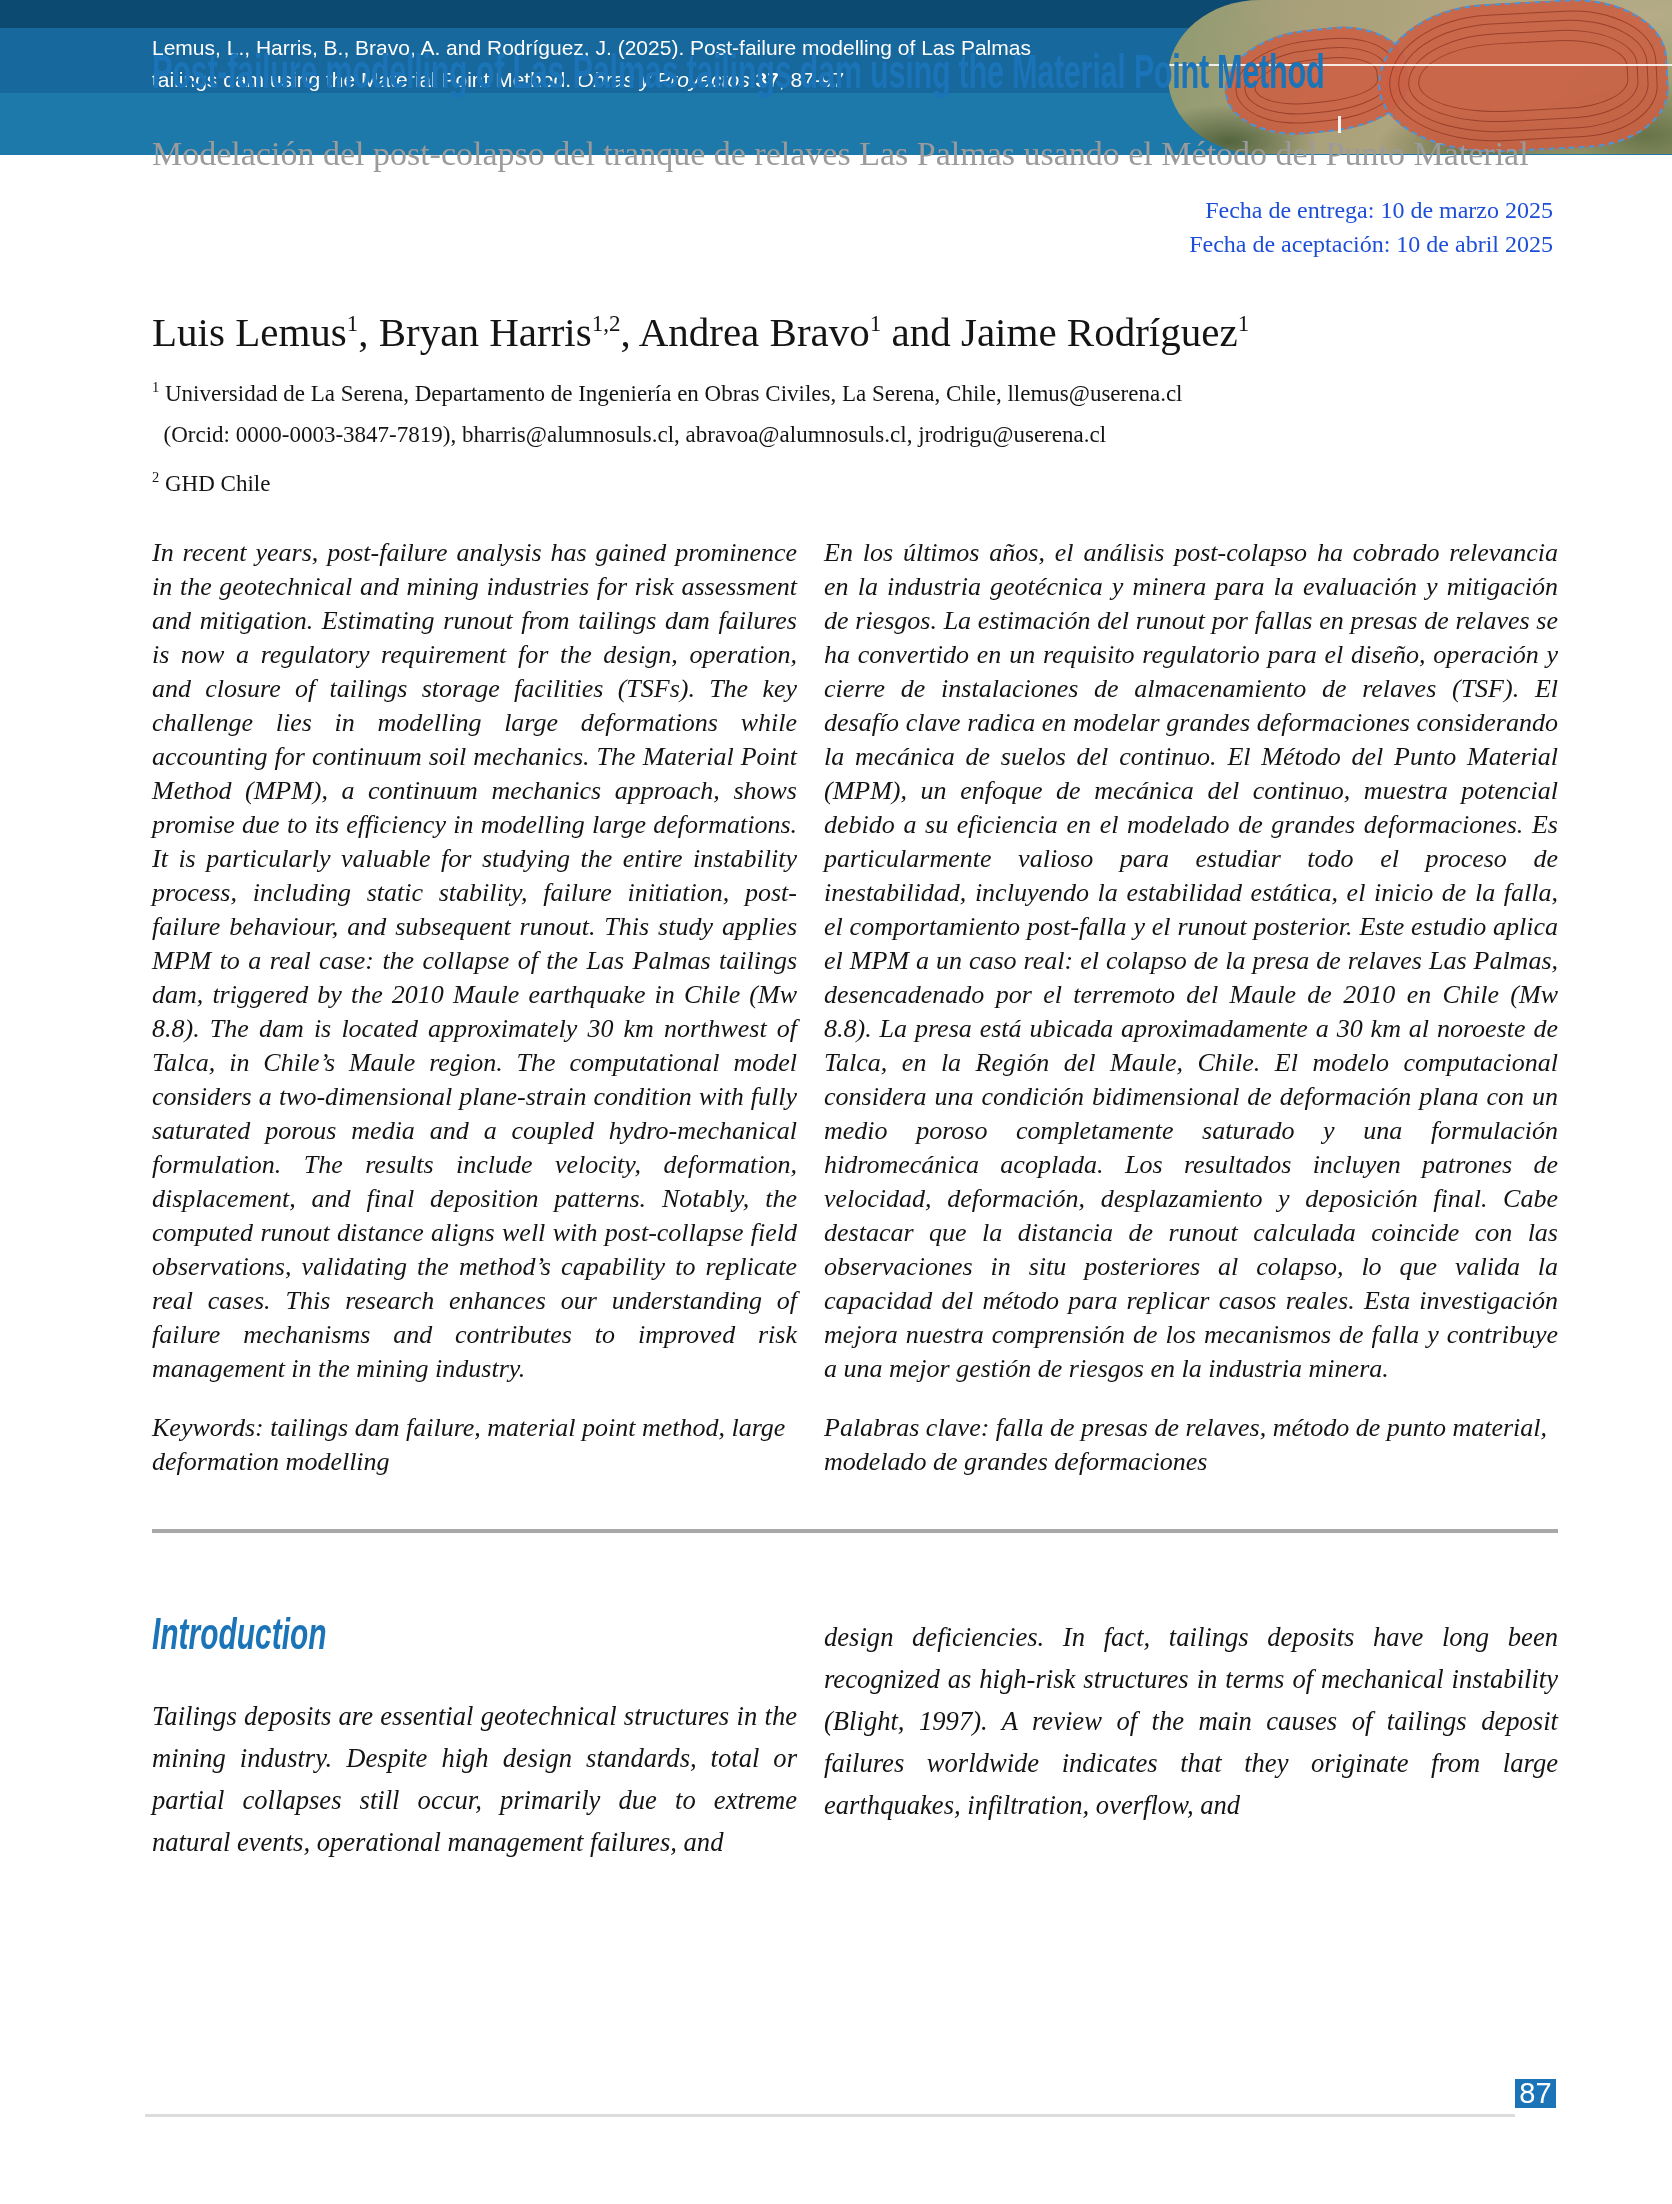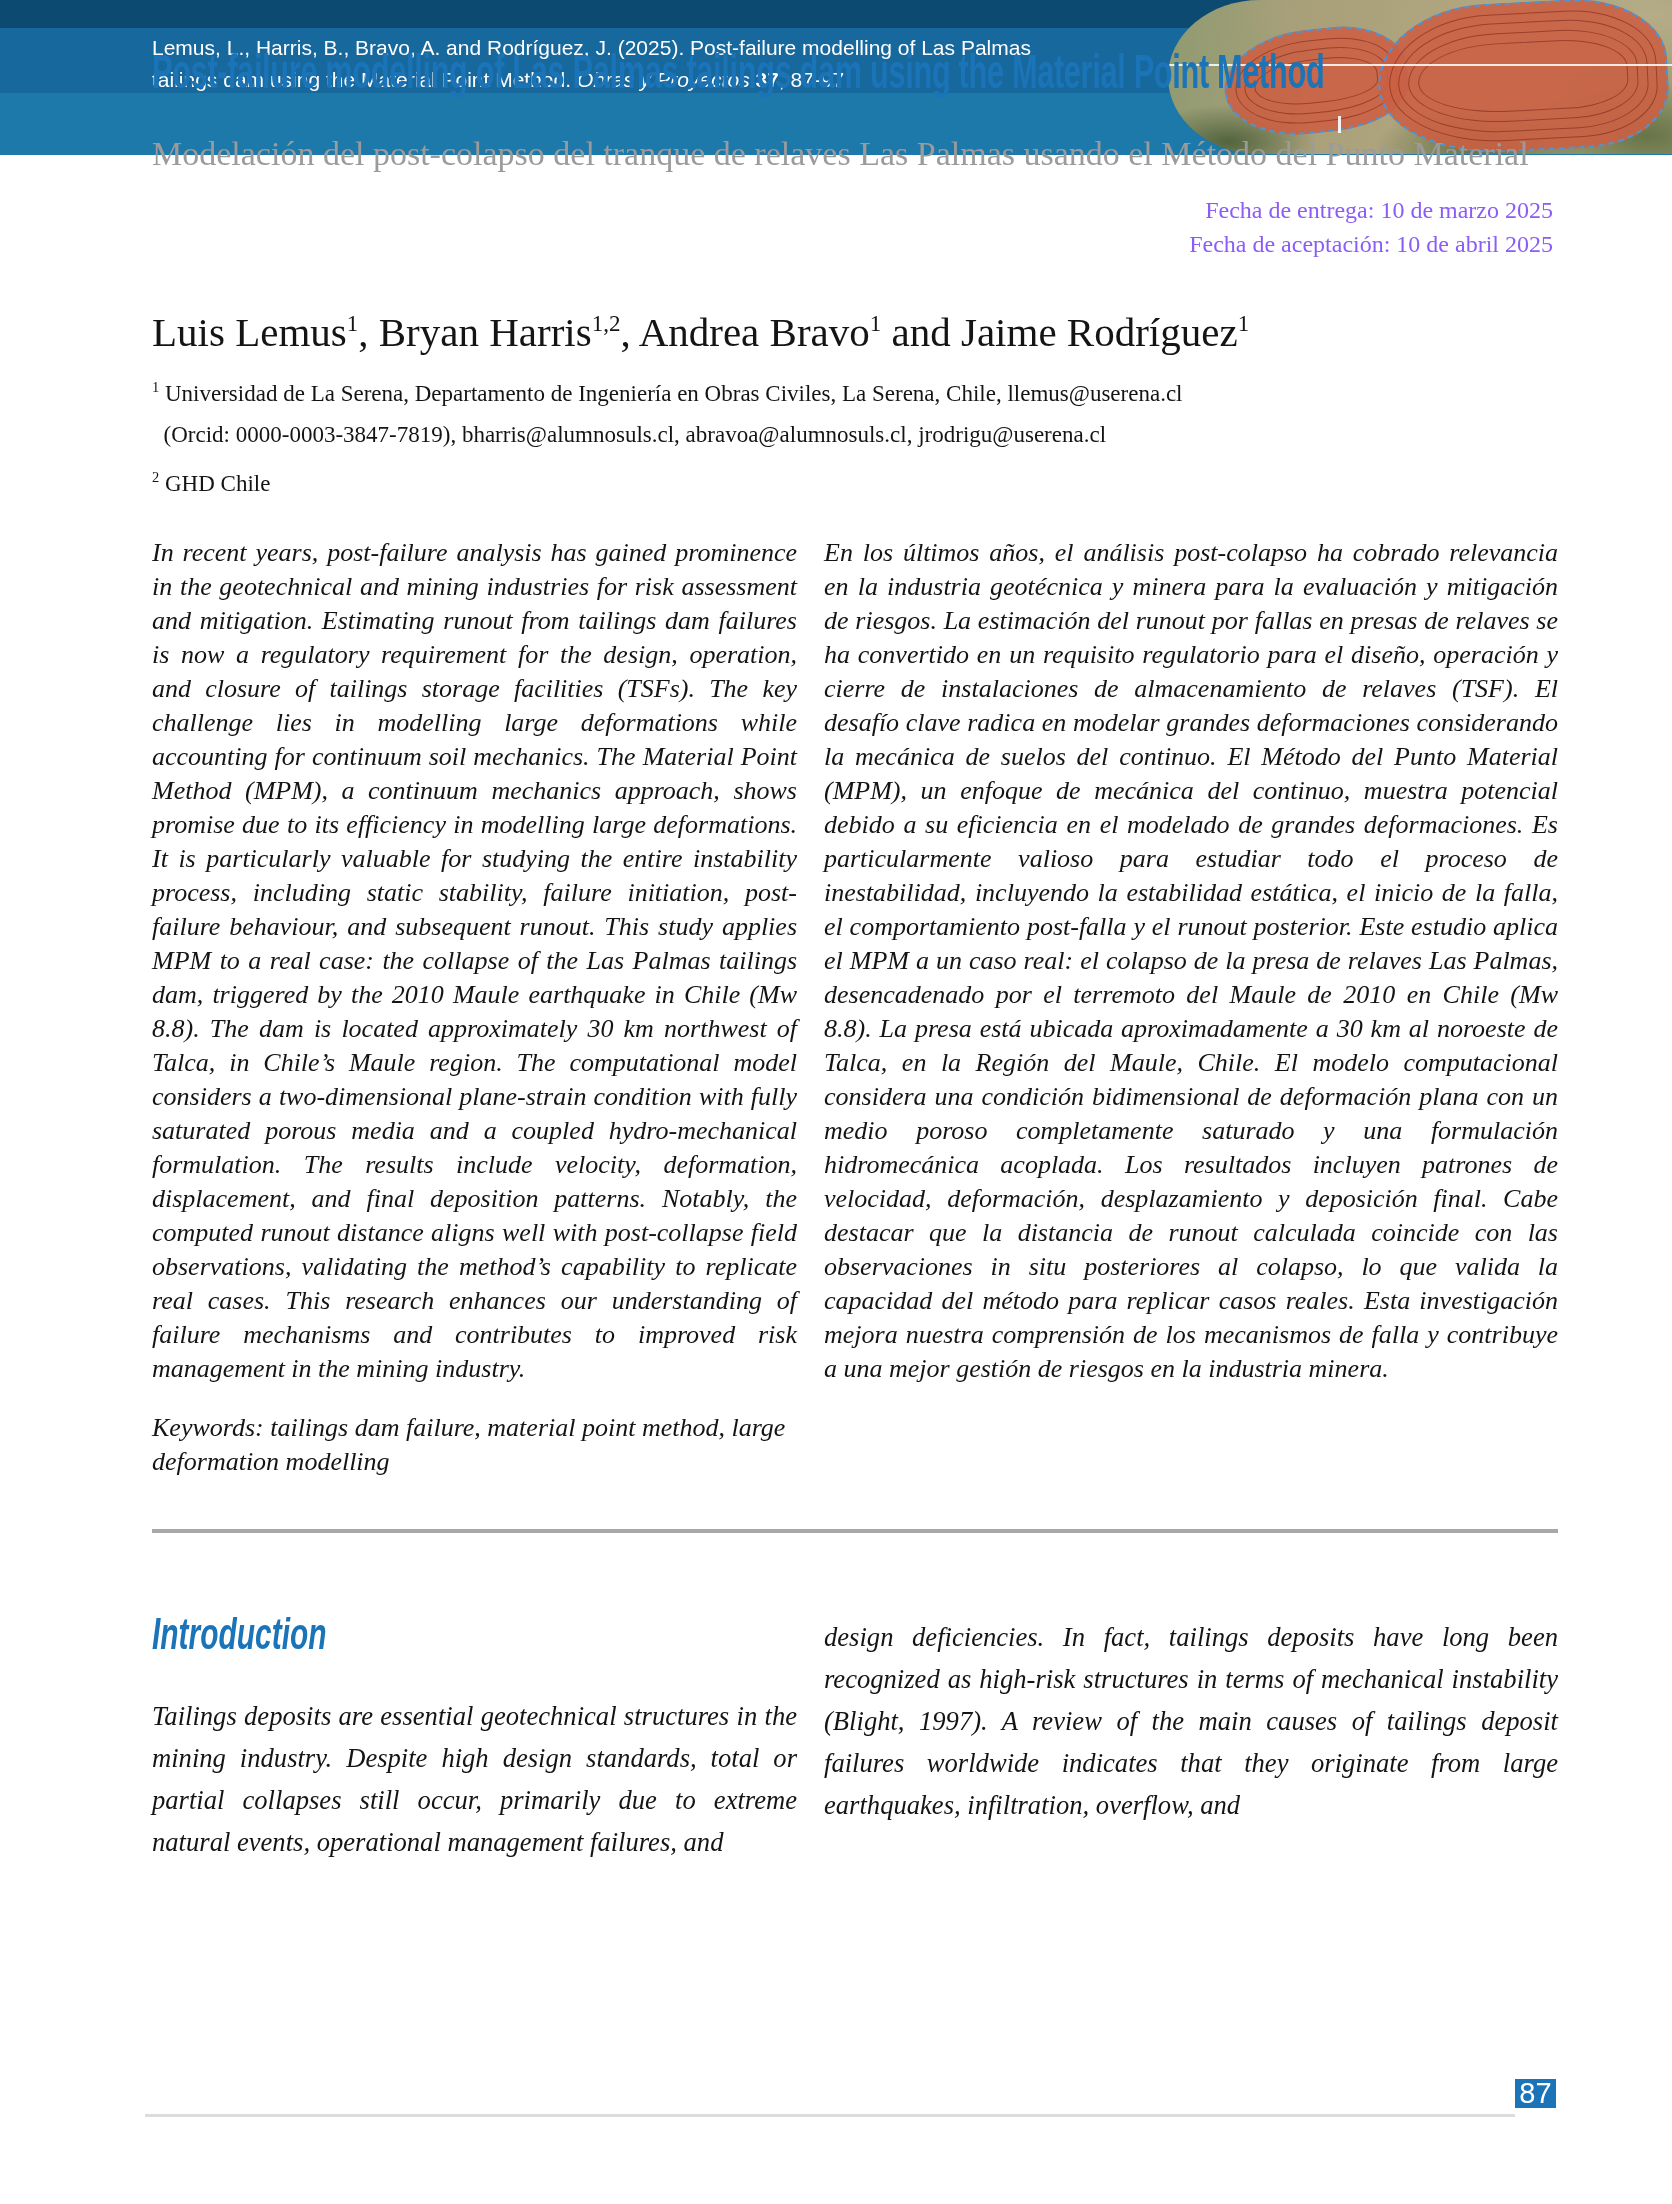--- a/index.html
+++ b/index.html
@@ -37,21 +37,21 @@
 
   
   .content{position:relative;padding:0 119px 0 152px;}
   .condensed{display:inline-block;transform:scaleX(0.64);transform-origin:0 50%;white-space:nowrap;}
   .condensed-h{display:inline-block;transform:scaleX(0.68);transform-origin:0 50%;white-space:nowrap;}
 
   .title{margin-top:44px;font-family:"Liberation Sans","DejaVu Sans",sans-serif;
       font-weight:bold;font-size:48px;color:#1b74b8;letter-spacing:-0.5px;line-height:56px;}
   .subtitle{margin-top:21px;max-width:1410px;color:#9b9b9b;font-size:34px;line-height:43px;}
 
-  .dates{margin-top:17.4px;text-align:right;font-size:24px;line-height:34px;color:#8b5cf6;}
+  .dates{margin-top:17.4px;text-align:right;font-size:24px;line-height:34px;color:#1d4ed8;}
 
   .authors{margin-top:39px;font-size:41px;line-height:48px;}
   .authors sup{font-size:23px;}
   .affiliations{margin-top:15.4px;font-size:23px;line-height:32px;}
   .affil-line{margin-top:9.7px;}
   .affil-indent{padding-left:11.6px;}
   .affiliations sup{font-size:14.5px;}
 
   .abstract-grid{margin-top:37px;display:grid;grid-template-columns:645px 734px;column-gap:27px;
       min-height:993px;align-content:start;}
@@ -127,20 +127,21 @@
       <div class="affil-line"><sup>2</sup><span> GHD Chile</span></div>
     </div>
 
     <div class="abstract-grid">
       <div>
         <div class="abstract-text">In recent years, post-failure analysis has gained prominence in the geotechnical and mining industries for risk assessment and mitigation. Estimating runout from tailings dam failures is now a regulatory requirement for the design, operation, and closure of tailings storage facilities (TSFs). The key challenge lies in modelling large deformations while accounting for continuum soil mechanics. The Material Point Method (MPM), a continuum mechanics approach, shows promise due to its efficiency in modelling large deformations. It is particularly valuable for studying the entire instability process, including static stability, failure initiation, post-failure behaviour, and subsequent runout. This study applies MPM to a real case: the collapse of the Las Palmas tailings dam, triggered by the 2010 Maule earthquake in Chile (Mw 8.8). The dam is located approximately 30 km northwest of Talca, in Chile’s Maule region. The computational model considers a two-dimensional plane-strain condition with fully saturated porous media and a coupled hydro-mechanical formulation. The results include velocity, deformation, displacement, and final deposition patterns. Notably, the computed runout distance aligns well with post-collapse field observations, validating the method’s capability to replicate real cases. This research enhances our understanding of failure mechanisms and contributes to improved risk management in the mining industry.</div>
         <div class="keywords">Keywords: tailings dam failure, material point method, large deformation modelling</div>
       </div>
       <div>
         <div class="abstract-text">En los últimos años, el análisis post-colapso ha cobrado relevancia en la industria geotécnica y minera para la evaluación y mitigación de riesgos. La estimación del runout por fallas en presas de relaves se ha convertido en un requisito regulatorio para el diseño, operación y cierre de instalaciones de almacenamiento de relaves (TSF). El desafío clave radica en modelar grandes deformaciones considerando la mecánica de suelos del continuo. El Método del Punto Material (MPM), un enfoque de mecánica del continuo, muestra potencial debido a su eficiencia en el modelado de grandes deformaciones. Es particularmente valioso para estudiar todo el proceso de inestabilidad, incluyendo la estabilidad estática, el inicio de la falla, el comportamiento post-falla y el runout posterior. Este estudio aplica el MPM a un caso real: el colapso de la presa de relaves Las Palmas, desencadenado por el terremoto del Maule de 2010 en Chile (Mw 8.8). La presa está ubicada aproximadamente a 30 km al noroeste de Talca, en la Región del Maule, Chile. El modelo computacional considera una condición bidimensional de deformación plana con un medio poroso completamente saturado y una formulación hidromecánica acoplada. Los resultados incluyen patrones de velocidad, deformación, desplazamiento y deposición final. Cabe destacar que la distancia de runout calculada coincide con las observaciones in situ posteriores al colapso, lo que valida la capacidad del método para replicar casos reales. Esta investigación mejora nuestra comprensión de los mecanismos de falla y contribuye a una mejor gestión de riesgos en la industria minera.</div>
+        <div class="keywords">Palabras clave: falla de presas de relaves, método de punto material, modelado de grandes deformaciones</div>
       </div>
     </div>
 
     <div class="divider"></div>
 
     <div class="intro">
       <div>
         <h2 class="intro-heading"><span class="condensed-h">Introduction</span></h2>
         <div class="intro-par">Tailings deposits are essential geotechnical structures in the mining industry. Despite high design standards, total or partial collapses still occur, primarily due to extreme natural events, operational management failures, and</div>
       </div>

